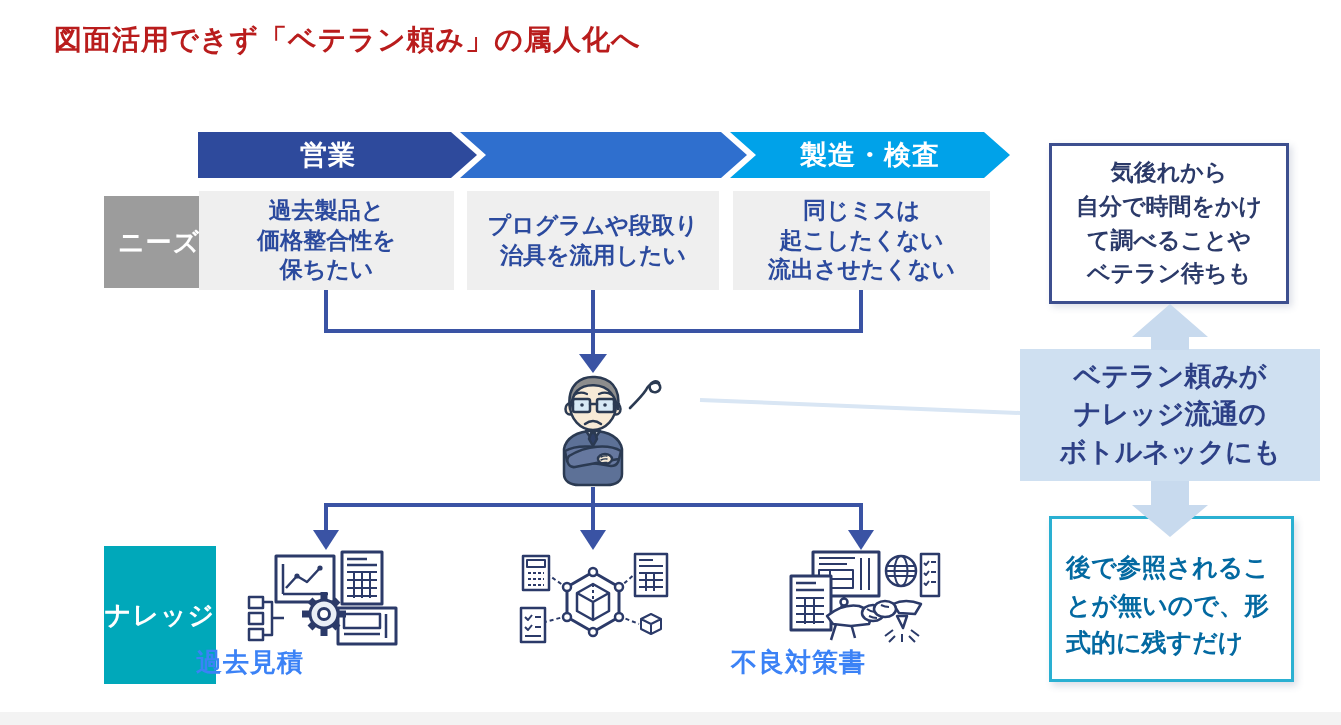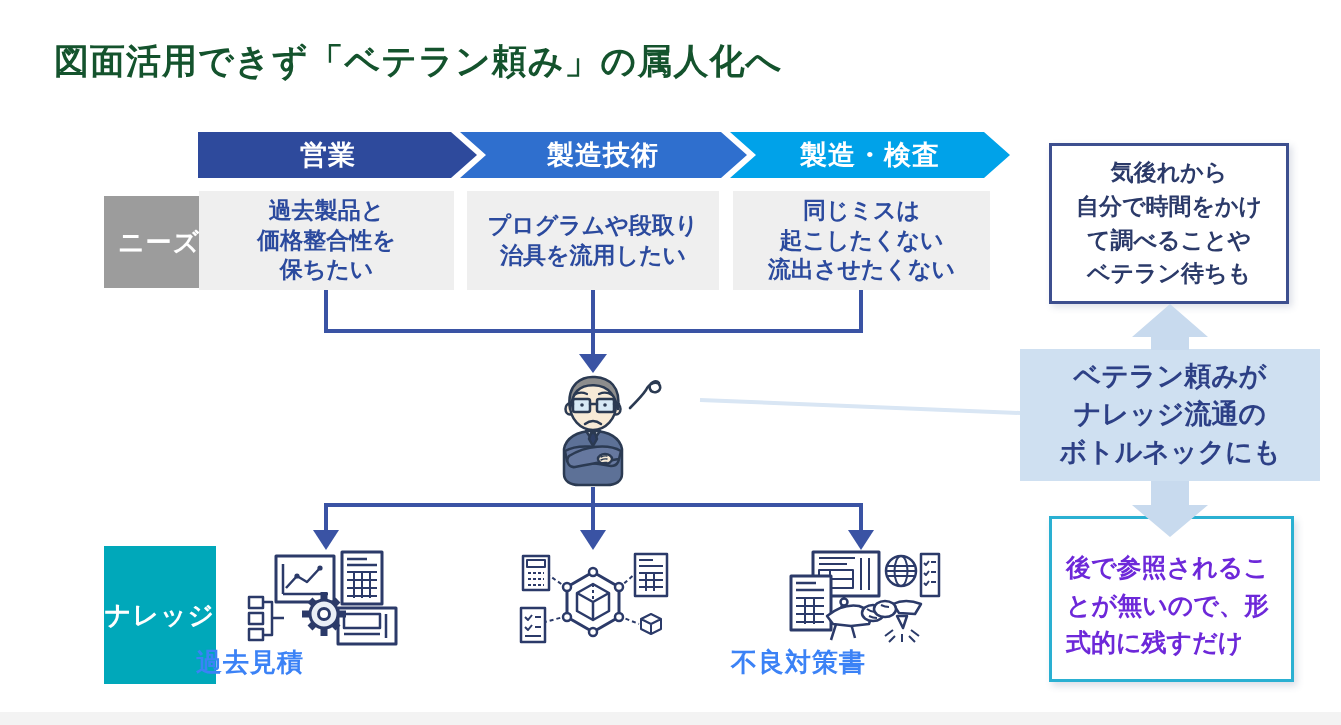--- a/index.html
+++ b/index.html
@@ -5,22 +5,22 @@
   html,body{margin:0;padding:0;background:#fff;}
   #canvas{
     position:relative;width:1341px;height:725px;overflow:hidden;background:#ffffff;
     font-family:"Liberation Sans","DejaVu Sans",sans-serif;
   }
   .abs{position:absolute;}
   .ml{white-space:pre-line;}
   .center{display:flex;align-items:center;justify-content:center;text-align:center;}
 
   .title{
-    left:54px;top:38px;width:1100px;
-    font-size:35px;font-weight:bold;color:#14532d;letter-spacing:1px;
+    left:54px;top:21px;width:1100px;
+    font-size:28px;font-weight:bold;color:#b91c1c;letter-spacing:1px;
   }
 
   .chevron-label{
     top:132px;height:46px;line-height:46px;width:300px;margin-left:-150px;
     text-align:center;color:#ffffff;font-size:27px;font-weight:bold;letter-spacing:1px;font-family:Liberation Serif, serif;
   }
 
   .row-label{
     background:#9c9c9c;color:#fff;font-size:26px;font-weight:bold;letter-spacing:1px;margin-left:24px;
   }
@@ -47,42 +47,41 @@
     left:1049px;top:143px;width:240px;height:161px;background:#fff;
     border:3px solid #3d4f8f;color:#2b3a69;font-size:23px;line-height:1.46;
     box-shadow:3px 3px 7px rgba(60,80,120,0.18);
   }
   .note.middle{
     left:1020px;top:349px;width:300px;height:132px;background:#cfe0f1;
     color:#2d4086;font-size:27px;line-height:1.4;
   }
   .note.bottom{
     left:1049px;top:516px;width:245px;height:166px;background:#fff;
-    border:3px solid #2ab0d2;color:#6d28d9;font-size:25px;line-height:1.5;
+    border:3px solid #2ab0d2;color:#0369a1;font-size:25px;line-height:1.5;
     justify-content:flex-start;text-align:left;padding:30px 10px 14px 14px;
     box-shadow:3px 4px 7px rgba(60,80,120,0.18);
   }
 
   .footer-bar{left:0;top:712px;width:1341px;height:13px;background:#f3f3f3;}
   svg{display:block;}
 </style>
 </head>
 <body>
 
 <div id="canvas">
 
   <div class="abs title">図面活用できず「ベテラン頼み」の属人化へ</div>
 
   <svg class="abs" style="left:198px;top:132px;" width="815" height="46" viewBox="0 0 815 46">
     <polygon points="0,0 253,0 279,23 253,46 0,46" fill="#2e4a9c"></polygon>
     <polygon points="262,0 523,0 549,23 523,46 262,46 288,23" fill="#2f6fce"></polygon>
     <polygon points="532,0 786,0 812,23 786,46 532,46 558,23" fill="#00a2e9"></polygon>
   </svg>
   <div class="abs chevron-label" style="left:328px;">営業</div>
-  <div class="abs chevron-label" style="left:603px;">製造技術</div>
   <div class="abs chevron-label" style="left:870px;">製造・検査</div>
 
   <div class="abs row-label needs center">ニーズ</div>
   <div class="abs row-label knowledge center">ナレッジ</div>
 
   <div class="abs need-box b1 center ml">過去製品と
 価格整合性を
 保ちたい</div>
   <div class="abs need-box b2 center ml">プログラムや段取り
 治具を流用したい</div>

